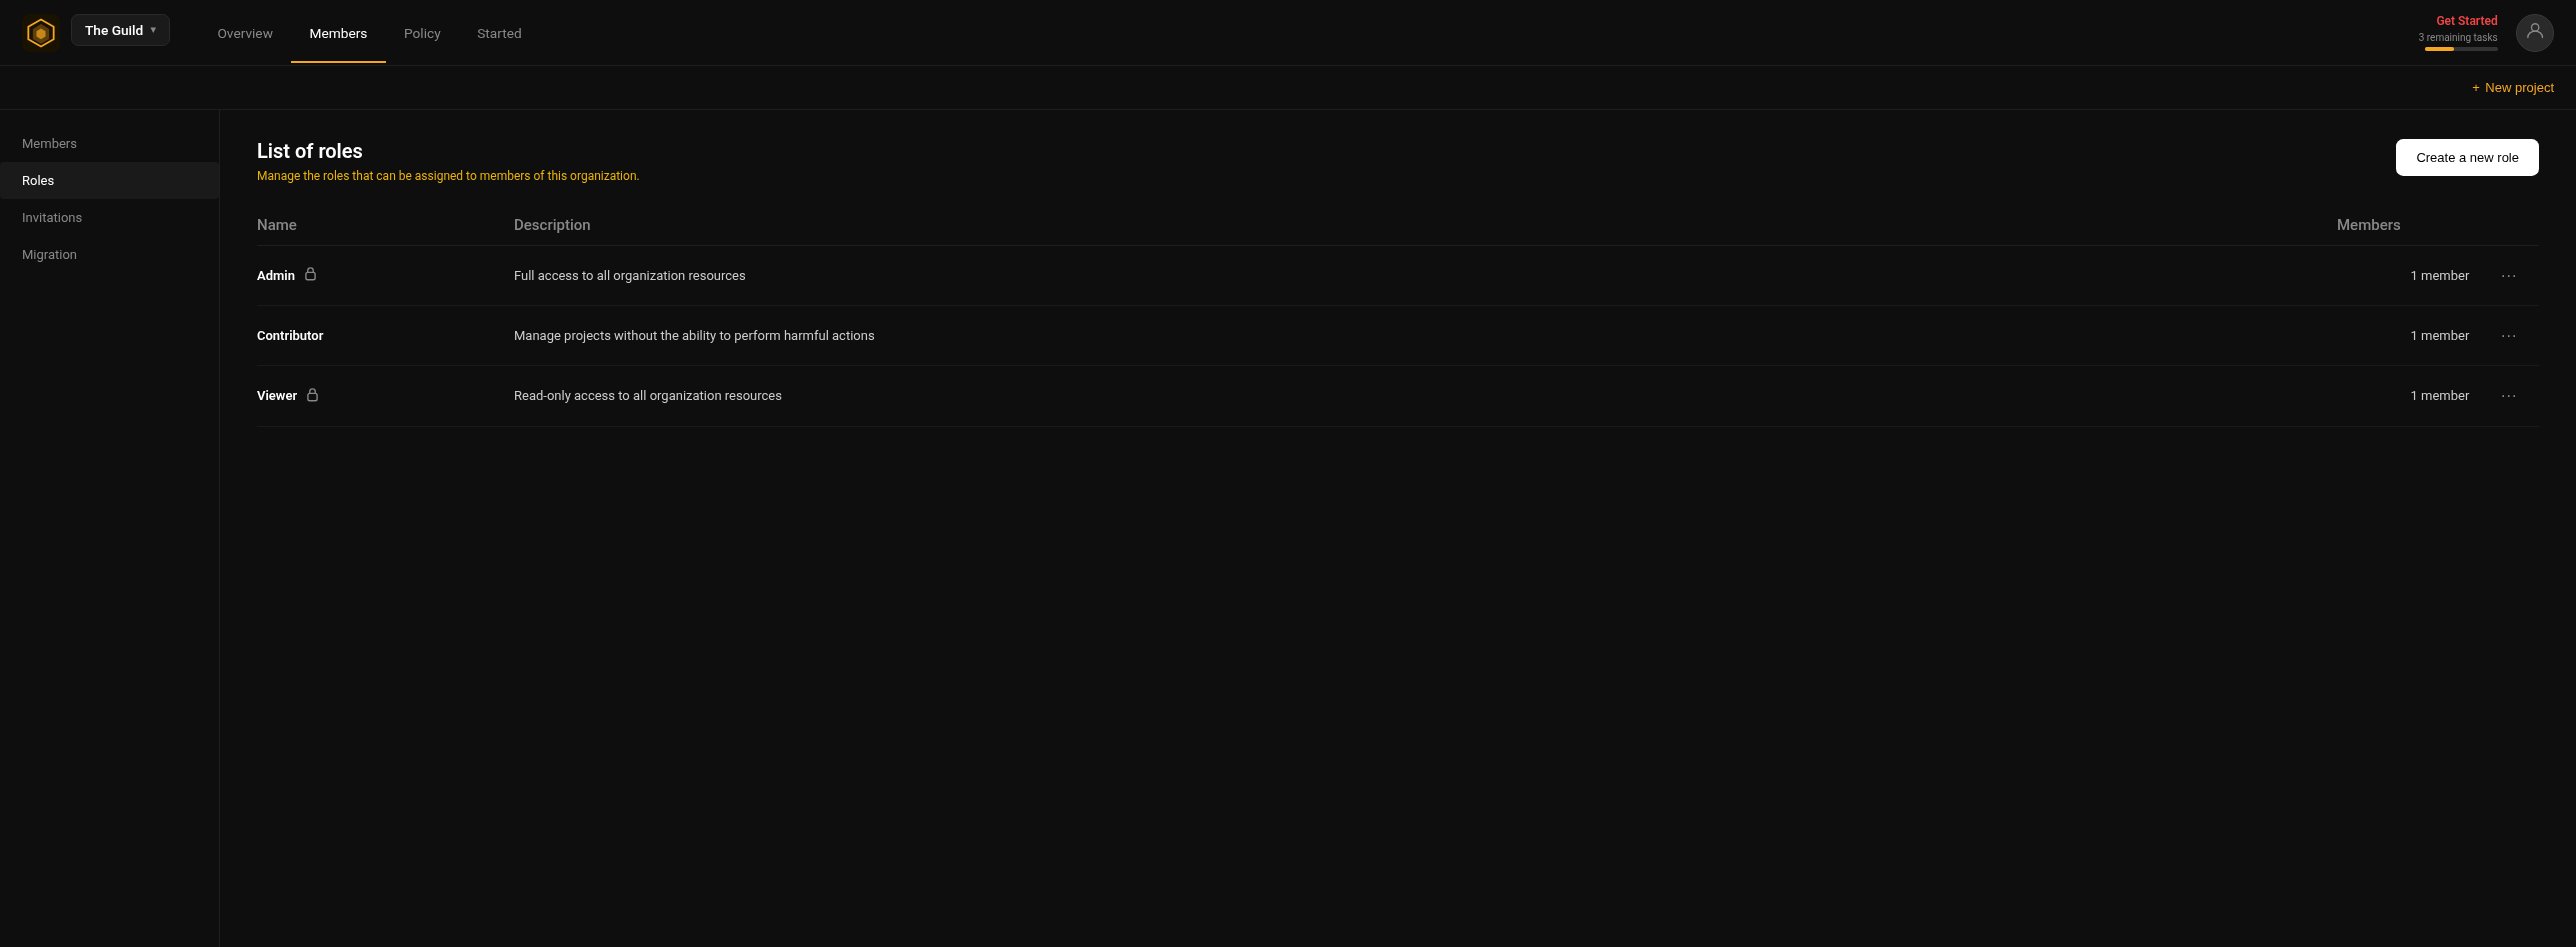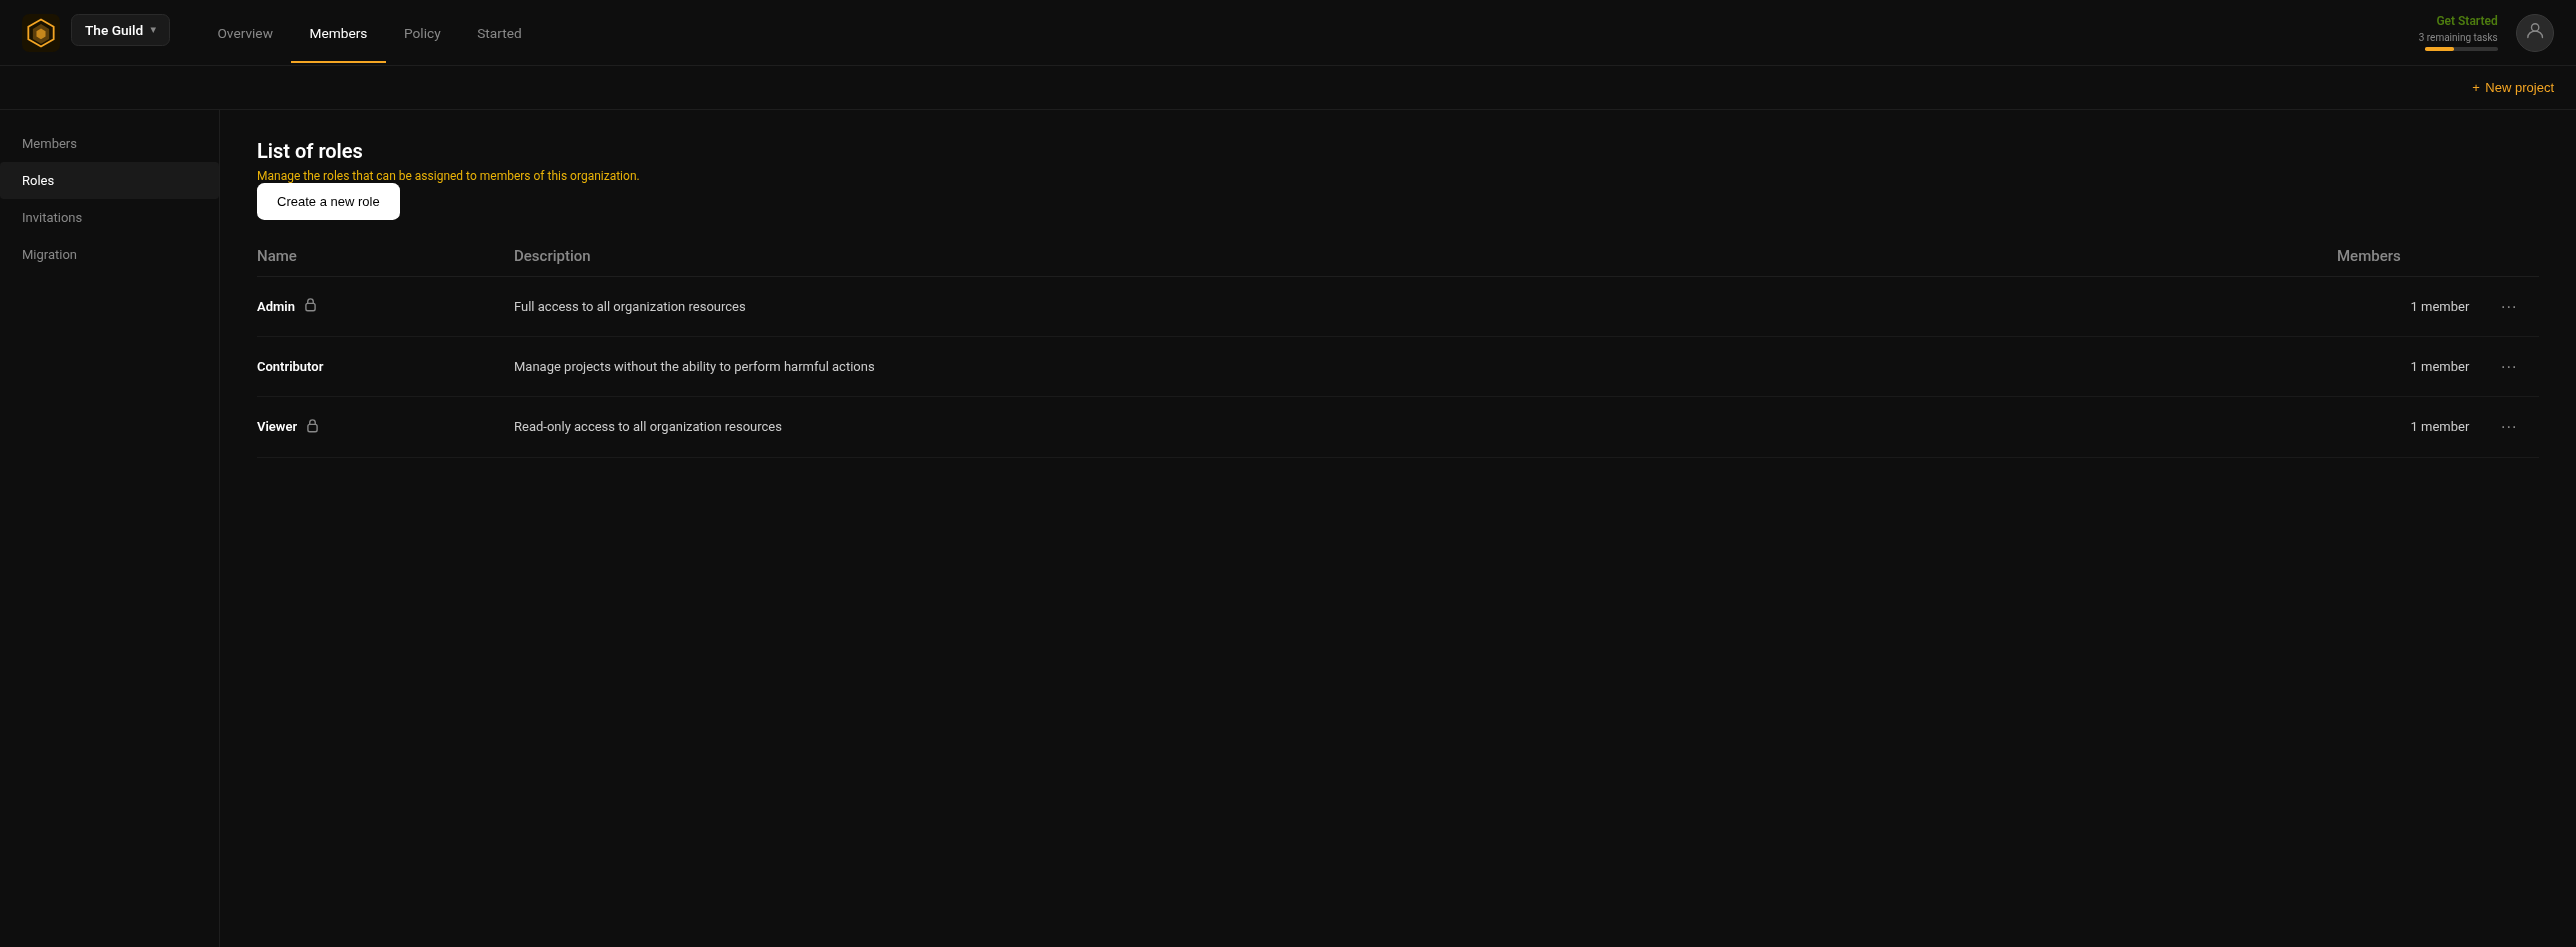--- a/index.html
+++ b/index.html
@@ -94,21 +94,21 @@
     .get-started {
       display: flex;
       flex-direction: column;
       align-items: flex-end;
       gap: 3.7px;
     }
 
     .get-started-label {
       font-size: 12px;
       font-weight: 600;
-      color: #4d7c0f;
+      color: #ef4444;
     }
 
     .get-started-sub {
       font-size: 10px;
       color: #888888;
     }
 
     .progress-bar-container {
       width: 73px;
       height: 3.7px;
@@ -202,22 +202,21 @@
     .main-content {
       flex: 1;
       padding: 29px 37px;
       overflow-y: auto;
     }
 
     .page-header {
       display: flex;
       justify-content: space-between;
       align-items: flex-start;
-      margin-bottom: 16px;
-      flex-direction: column;
+      margin-bottom: 22px;
     }
 
     .page-title {
       font-size: 20px;
       font-weight: 600;
       color: #ffffff;
       margin-bottom: 5.5px;
     }
 
     .page-subtitle {

